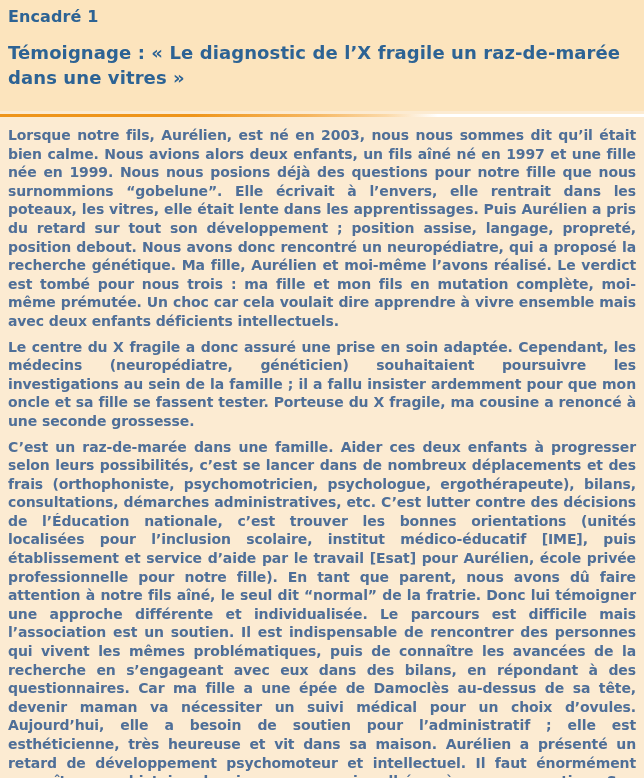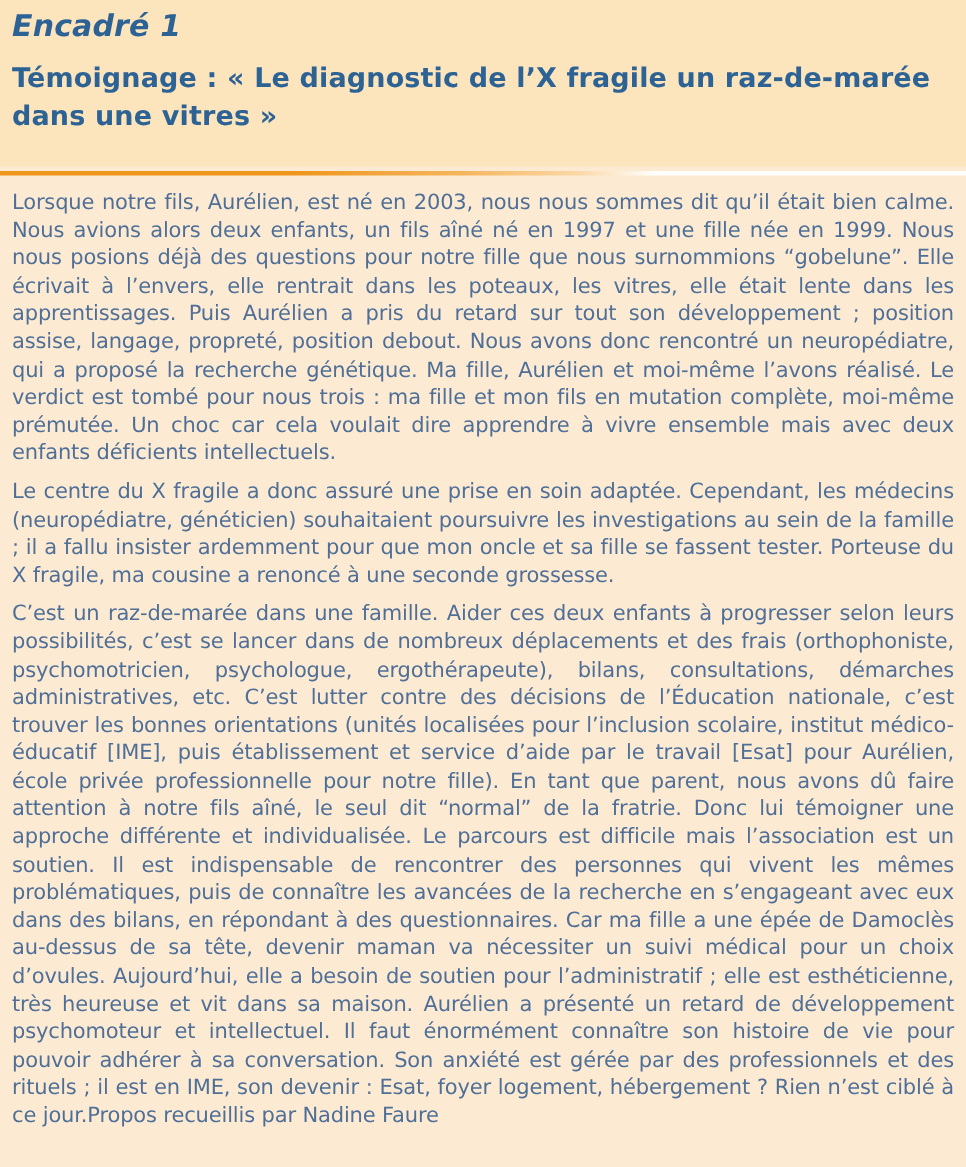--- a/index.html
+++ b/index.html
@@ -17,25 +17,24 @@
     font-family: "DejaVu Sans", "Liberation Sans", sans-serif;
   }
   .box-header {
     background: var(--header-bg);
     padding: 6px 10px 0 8px;
     height: 111px;
     box-sizing: border-box;
   }
   .box-label {
     color: var(--heading-text);
-    font-size: 20px;
+    font-size: 16px;
     font-weight: bold;
     line-height: 22px;
     letter-spacing: 0.1px;
-    font-style: italic;
   }
   .box-title {
     margin: 13px 0 0 0;
     color: var(--heading-text);
     font-size: 18px;
     font-weight: bold;
     line-height: 24.5px;
     letter-spacing: 0.1px;
     max-width: 626px;
   }
@@ -53,20 +52,21 @@
   .box-body {
     padding: 9px 8px 0 8px;
   }
   .box-body p {
     margin: 0 0 7px 0;
     color: var(--body-text);
     font-size: 14px;
     line-height: 18.6px;
     text-align: justify;
     letter-spacing: -0.1px;
+    font-weight: bold;
   }
 </style>
 </head>
 <body>
 
 <div class="box">
   <div class="box-header">
     <div class="box-label">Encadré 1</div>
     <h1 class="box-title">Témoignage : « Le diagnostic de l’X fragile un raz-de-marée dans une vitres »</h1>
   </div>

